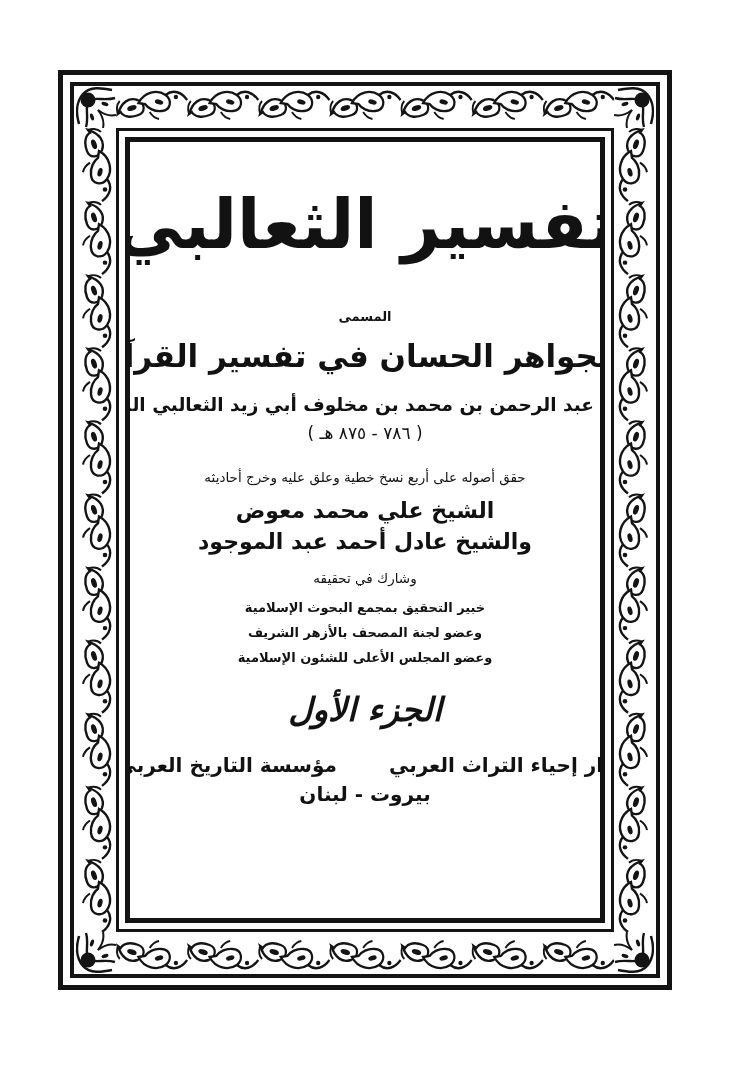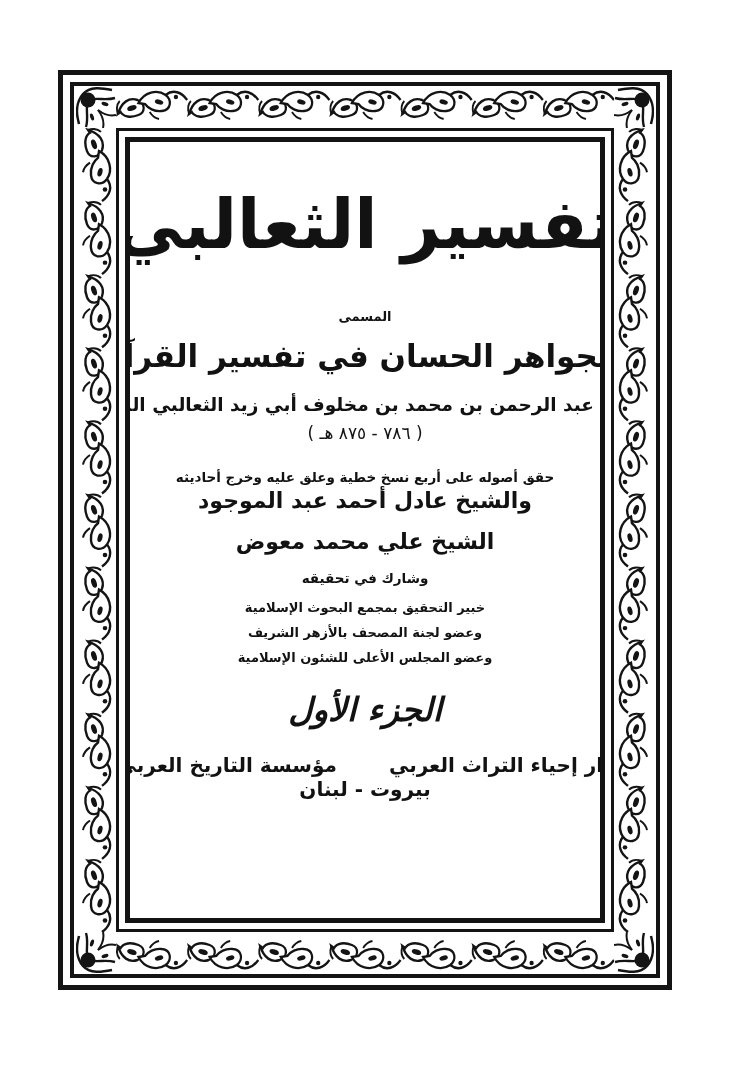--- a/index.html
+++ b/index.html
@@ -48,35 +48,35 @@
   }
   .book-title{
     margin-top:34px;
     font-size:68px;font-weight:bold;line-height:1.45;
     letter-spacing:-1px;white-space:nowrap;
   }
   .named-label{margin-top:34px;font-size:13px;font-weight:bold;}
   .book-subtitle{margin-top:14px;font-size:31px;font-weight:bold;white-space:nowrap;}
   .author-line{margin-top:20px;font-size:18.5px;font-weight:bold;white-space:nowrap;}
   .dates-line{margin-top:8px;font-size:17px;font-weight:normal;}
-  .small-note{font-size:13.5px;font-weight:bold;}
+  .small-note{font-size:13.5px;font-weight:normal;}
   .note-1{margin-top:26px;}
   .editor{font-size:22px;font-weight:bold;line-height:1.45;}
   .editor-1{margin-top:10px;}
   .editor-2{margin-top:0px;}
   .note-2{margin-top:12px;text-align:right;}
   .editor-3{margin-top:4px;}
   .titles-block{margin-top:10px;font-size:13px;font-weight:bold;line-height:1.9;}
   .volume-label{margin-top:20px;font-size:33px;font-weight:bold;font-style:italic;}
   .publishers-row{
     margin-top:24px;width:100%;
     display:flex;flex-direction:row;justify-content:center;
     gap:52px;font-size:20px;font-weight:bold;white-space:nowrap;
   }
-  .location-line{font-size:20px;font-weight:bold;}
+  .location-line{margin-top:5px;font-size:20px;font-weight:bold;}
 </style>
 </head>
 <body>
 
 <svg width="0" height="0" style="position:absolute" aria-hidden="true">
   <defs>
     <g id="leaf-motif">
       <path d="M2,28 C6,16 14,11 23,14 C31,17 32,26 24,29 C16,32 8,31 5,26 Z" fill="#ffffff" stroke="#141414" stroke-width="2.4"></path>
       <path d="M24,17 C30,6 44,3 53,9 C60,14 59,24 49,25 C41,26 34,22 31,18 Z" fill="#ffffff" stroke="#141414" stroke-width="2.4"></path>
       <path d="M53,9 C61,3 70,6 76,14" fill="none" stroke="#141414" stroke-width="2.4"></path>
@@ -230,23 +230,23 @@
             <div class="named-label">المسمى</div>
 
             <div class="book-subtitle">بالجواهر الحسان في تفسير القرآن</div>
 
             <div class="author-line">للإمام عبد الرحمن بن محمد بن مخلوف أبي زيد الثعالبي المالكي</div>
 
             <div class="dates-line">( ٧٨٦ - ٨٧٥ هـ )</div>
 
             <div class="small-note note-1">حقق أصوله على أربع نسخ خطية وعلق عليه وخرج أحاديثه</div>
 
+            <div class="editor editor-1">الشيخ علي محمد معوض</div>
+
             <div class="editor editor-2">والشيخ عادل أحمد عبد الموجود</div>
-
-            <div class="editor editor-1">الشيخ علي محمد معوض</div>
 
             <div class="small-note note-2">وشارك في تحقيقه</div>
 
 
             <div class="titles-block">
               <div>خبير التحقيق بمجمع البحوث الإسلامية</div>
               <div>وعضو لجنة المصحف بالأزهر الشريف</div>
               <div>وعضو المجلس الأعلى للشئون الإسلامية</div>
             </div>
 

